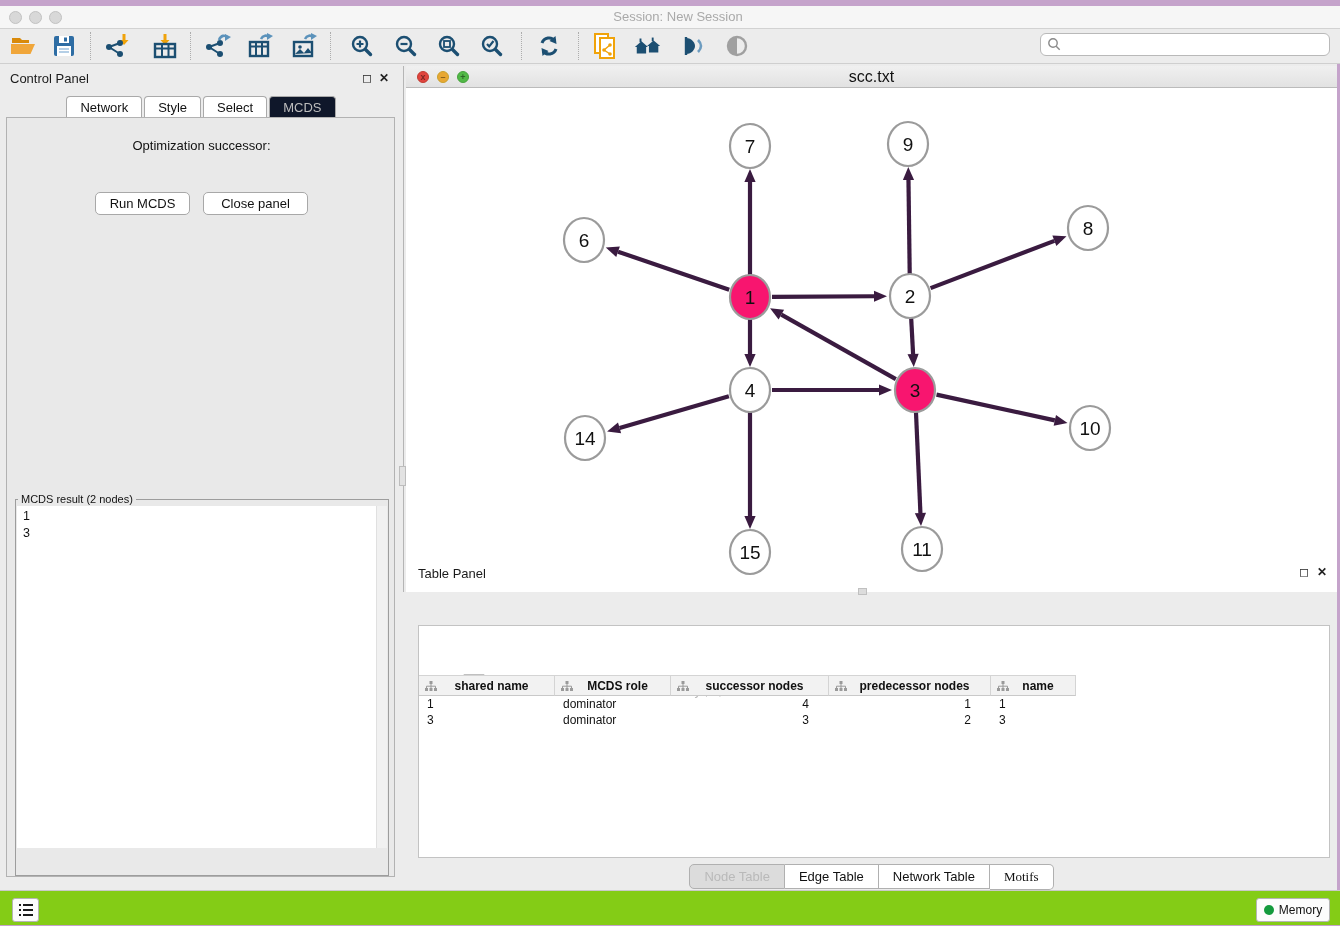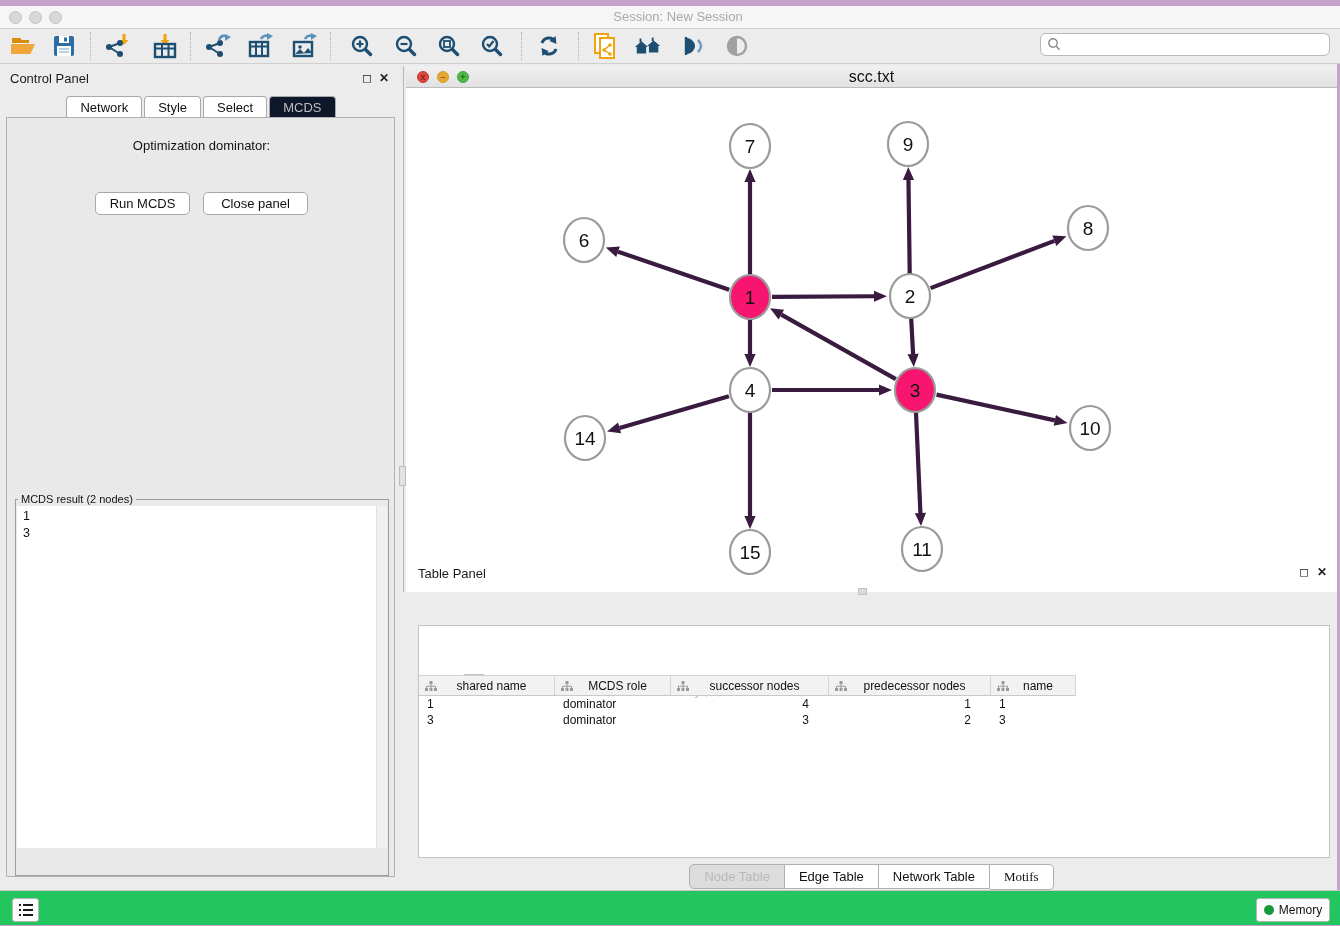--- a/index.html
+++ b/index.html
@@ -45,34 +45,34 @@
   #net-canvas{left:406px;top:88px;width:931px;height:504px;background:#fff;}
   #v-divider{left:403px;top:66px;width:1px;height:526px;background:#b5b5b5;}
   #v-handle{left:399px;top:466px;width:7px;height:20px;background:#e2e2e2;border:1px solid #bdbdbd;box-sizing:border-box;}
   #h-handle{left:858px;top:588px;width:9px;height:7px;background:#dcdcdc;border:1px solid #c0c0c0;box-sizing:border-box;}
 
   
   #tp-header{left:406px;top:560px;width:931px;height:24px;}
   #tp-title{position:absolute;left:12px;top:6px;font-size:13px;color:#1b1b1b;}
   #table-box{left:418px;top:625px;width:912px;height:233px;background:#fff;border:1px solid #c3c3c3;box-sizing:border-box;}
   #table-toolbar{position:absolute;left:6px;top:5px;height:32px;display:flex;align-items:center;gap:15px;margin-top:40px;}
-  #table-head{position:absolute;left:0px;top:49px;height:21px;display:flex;}
+  #table-head{position:absolute;left:0px;top:49px;height:21px;display:flex;font-weight:bold;}
   .th{position:relative;background:#f2f2f2;border-right:1px solid #d4d4d4;border-top:1px solid #d4d4d4;border-bottom:1px solid #c9c9c9;box-sizing:border-box;font-size:12px;color:#111;display:flex;align-items:center;justify-content:center;}
   .th .tree{position:absolute;left:6px;top:5px;}
   .tr{position:absolute;left:0;height:16px;display:flex;font-size:12px;color:#111;}
   .td{box-sizing:border-box;padding:1px 0 0 8px;overflow:hidden;white-space:nowrap;}
   .td.right{text-align:right;padding-right:20px;padding-left:0;}
   #tp-tabs{left:406px;top:864px;width:931px;text-align:center;}
   .btab{display:inline-block;padding:4px 14px;font-size:13px;background:#fff;border:1px solid #b0b0b0;border-left:none;color:#111;}
   .btab:first-child{border-left:1px solid #b0b0b0;border-radius:5px 0 0 5px;}
   .btab:last-child{border-radius:0 5px 5px 0;font-family:Liberation Serif, serif;}
   .btab.active{background:#dcdcdc;color:#b9b9b9;}
 
   
-  #statusbar{left:0;top:890px;width:1340px;height:34px;background:#22c55e;border-top:1px solid #c9c9c9;}
+  #statusbar{left:0;top:890px;width:1340px;height:34px;background:#84cc16;border-top:1px solid #c9c9c9;}
   #list-btn{position:absolute;left:12px;top:7px;width:27px;height:24px;background:#fcfcfc;border:1px solid #b5b5b5;border-radius:3px;box-sizing:border-box;display:flex;align-items:center;justify-content:center;}
   #memory-btn{position:absolute;right:10px;top:7px;width:74px;height:24px;background:#fcfcfc;border:1px solid #b5b5b5;border-radius:3px;box-sizing:border-box;display:flex;align-items:center;justify-content:center;gap:5px;font-size:12px;color:#111;}
   #memory-dot{width:10px;height:10px;border-radius:50%;}
 </style>
 </head>
 <body>
 
 <div class="abs" id="desktop-top"></div>
 <div class="abs" id="desktop-right"></div>
 <div class="abs" id="desktop-bottom"></div>
@@ -226,21 +226,21 @@
   </div>
 </div>
 
 <div class="abs" id="cp-header">
   <span id="cp-title">Control Panel</span>
   <span class="winbtn" style="left:362px">◻</span>
   <span class="winbtn" style="left:379px;font-weight:bold">✕</span>
 </div>
 <div class="abs" id="cp-tabs"><span class="tab">Network</span><span class="tab">Style</span><span class="tab">Select</span><span class="tab active">MCDS</span></div>
 <div class="abs" id="cp-body">
-  <div class="abs" id="opt-label">Optimization dominator:</div>
+  <div class="abs" id="opt-label">Optimization successor:</div>
   <div class="btn" style="left:88px;width:95px">Run MCDS</div>
   <div class="btn" style="left:196px;width:105px">Close panel</div>
   <fieldset class="abs" id="result-box">
     <legend>MCDS result (2 nodes)</legend>
     <div style="position:relative;width:100%;height:344px;">
       <div id="result-area">1
 3</div>
       <div id="result-scroll"></div>
     </div>
   </fieldset>

